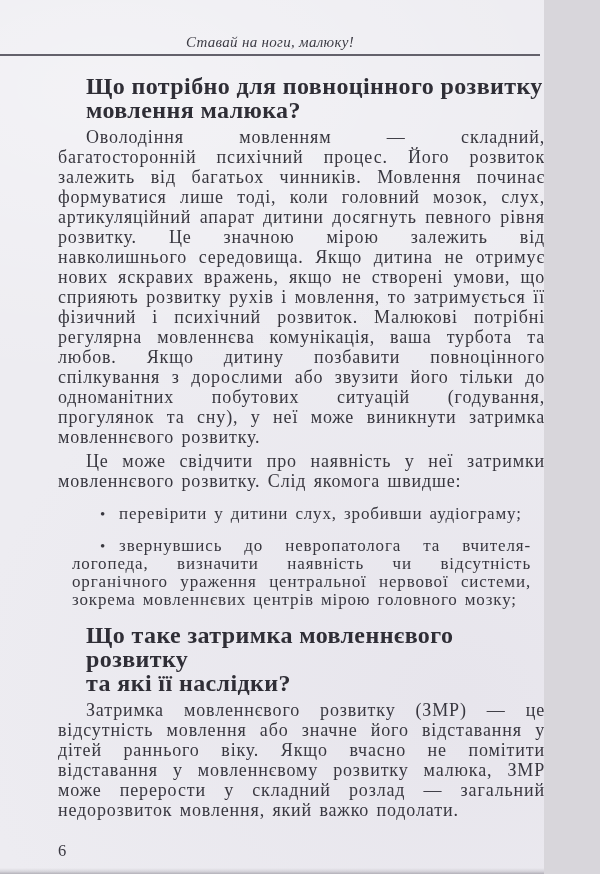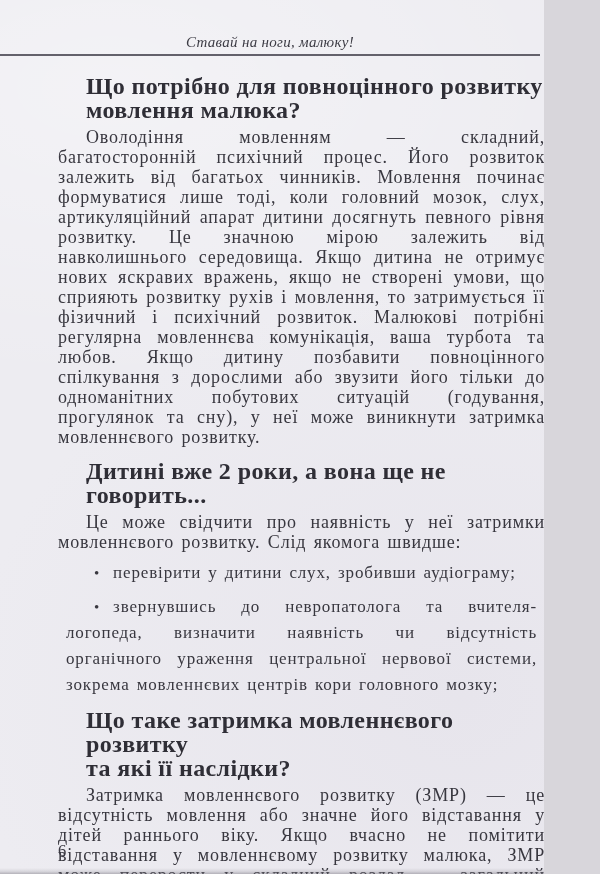--- a/index.html
+++ b/index.html
@@ -64,25 +64,25 @@
     margin: 4px 0 0 0;
     text-align: justify;
     text-indent: 28px;
     font-size: 18px;
     line-height: 20px;
     letter-spacing: 0.85px;
     word-spacing: 2px;
     color: #38373f;
   }
   .bullet {
-    margin: 8px;
+    margin: 14px;
     text-align: justify;
     text-indent: 28px;
     font-size: 17px;
-    line-height: 26px;
+    line-height: 18px;
     letter-spacing: 0.85px;
     word-spacing: 2px;
     color: #38373f;
   }
   .bullet-mark {
     padding-right: 13px;
     font-size: 15px;
   }
   .section-2 .section-heading { margin-top: 12px; }
   .section-3 .section-heading { margin-top: 10px; }
@@ -106,28 +106,27 @@
 
   <main class="content">
 
     <section class="section-1">
       <h2 class="section-heading">Що потрібно для повноцінного розвитку
 мовлення малюка?</h2>
       <p class="para">Оволодіння мовленням — складний, багатосторонній психічний процес. Його розвиток залежить від багатьох чинників. Мовлення починає формуватися лише тоді, коли головний мозок, слух, артикуляційний апарат дитини досягнуть певного рівня розвитку. Це значною мірою залежить від навколишнього середовища. Якщо дитина не отримує нових яскравих вражень, якщо не створені умови, що сприяють розвитку рухів і мовлення, то затримується її фізичний і психічний розвиток. Малюкові потрібні регулярна мовленнєва комунікація, ваша турбота та любов. Якщо дитину позбавити повноцінного спілкування з дорослими або звузити його тільки до одноманітних побутових ситуацій (годування, прогулянок та сну), у неї може виникнути затримка мовленнєвого розвитку.</p>
     </section>
 
     <section class="section-2">
-      <h2 class="section-heading">Дитині вже 2 роки, а вона ще не говорить...</h2>
       <p class="para">Це може свідчити про наявність у неї затримки мовленнєвого розвитку. Слід якомога швидше:</p>
 
       <p class="bullet">
         <span class="bullet-mark">•</span><span>перевірити у дитини слух, зробивши аудіограму;</span>
       </p>
       <p class="bullet">
-        <span class="bullet-mark">•</span><span>звернувшись до невропатолога та вчителя-логопеда, визначити наявність чи відсутність органічного ураження центральної нервової системи, зокрема мовленнєвих центрів кори головного мозку;</span>
+        <span class="bullet-mark">•</span><span>звернувшись до невропатолога та вчителя-логопеда, визначити наявність чи відсутність органічного ураження центральної нервової системи, зокрема мовленнєвих центрів мірою головного мозку;</span>
       </p>
     </section>
 
     <section class="section-3">
       <h2 class="section-heading">Що таке затримка мовленнєвого розвитку
 та які її наслідки?</h2>
       <p class="para">Затримка мовленнєвого розвитку (ЗМР) — це відсутність мовлення або значне його відставання у дітей раннього віку. Якщо вчасно не помітити відставання у мовленнєвому розвитку малюка, ЗМР може перерости у складний розлад — загальний недорозвиток мовлення, який важко подолати.</p>
     </section>
 
   </main>

